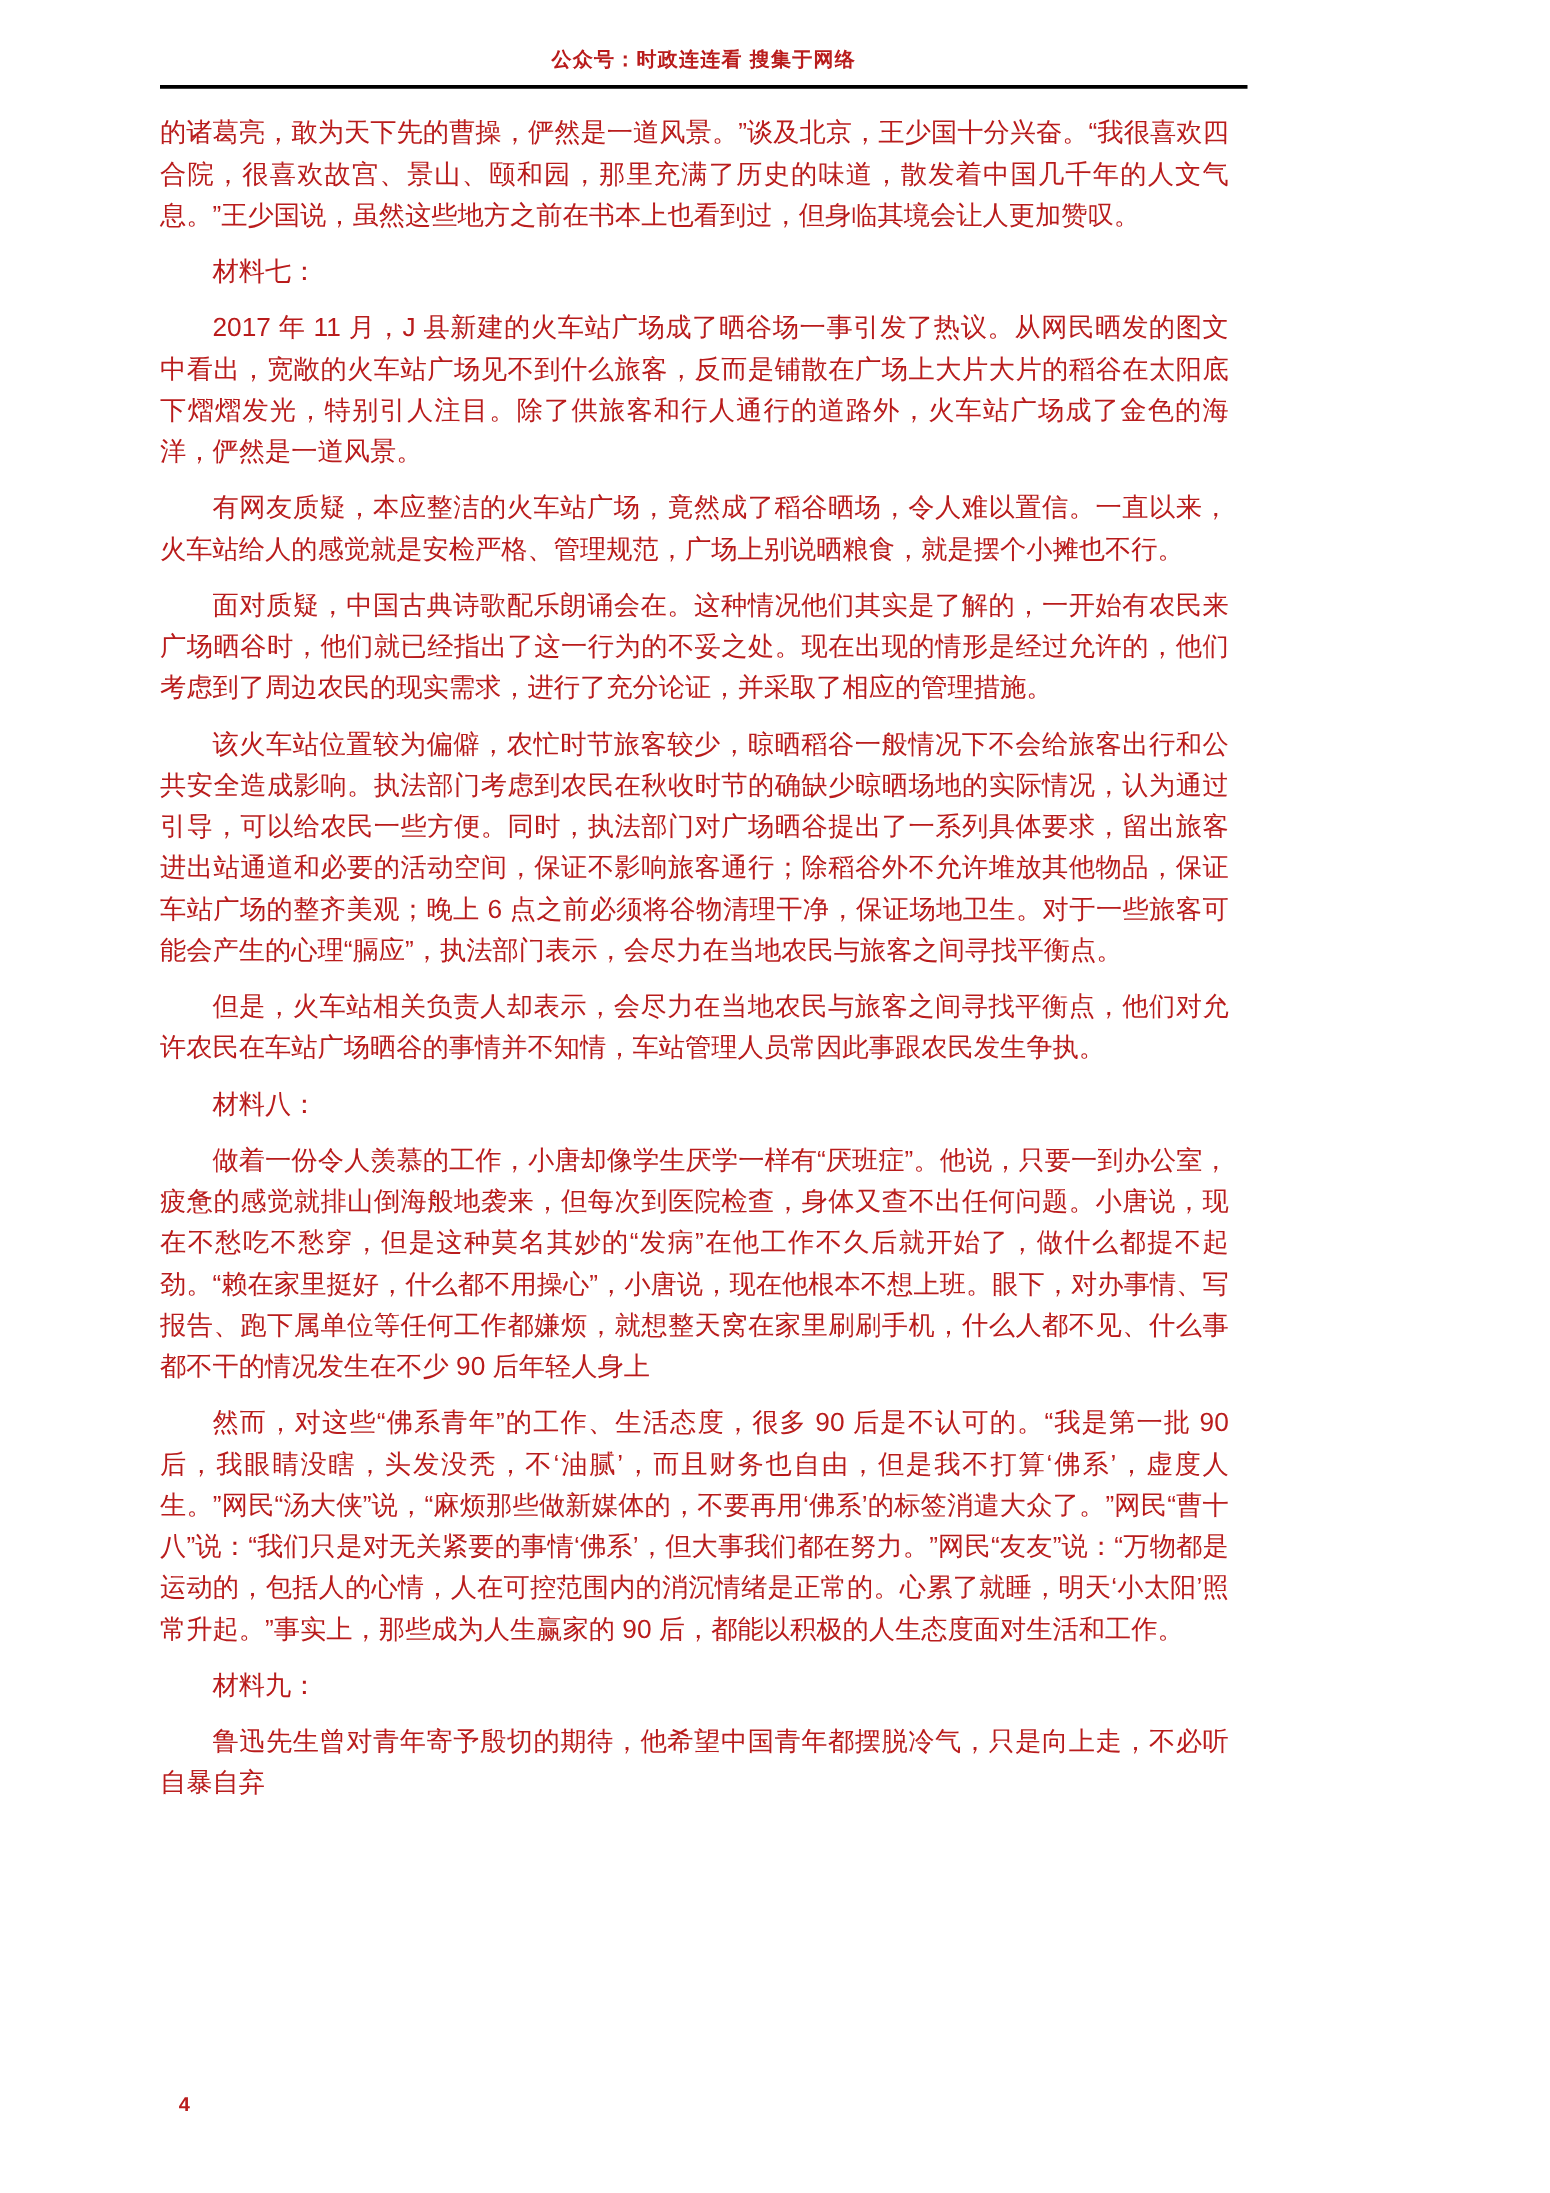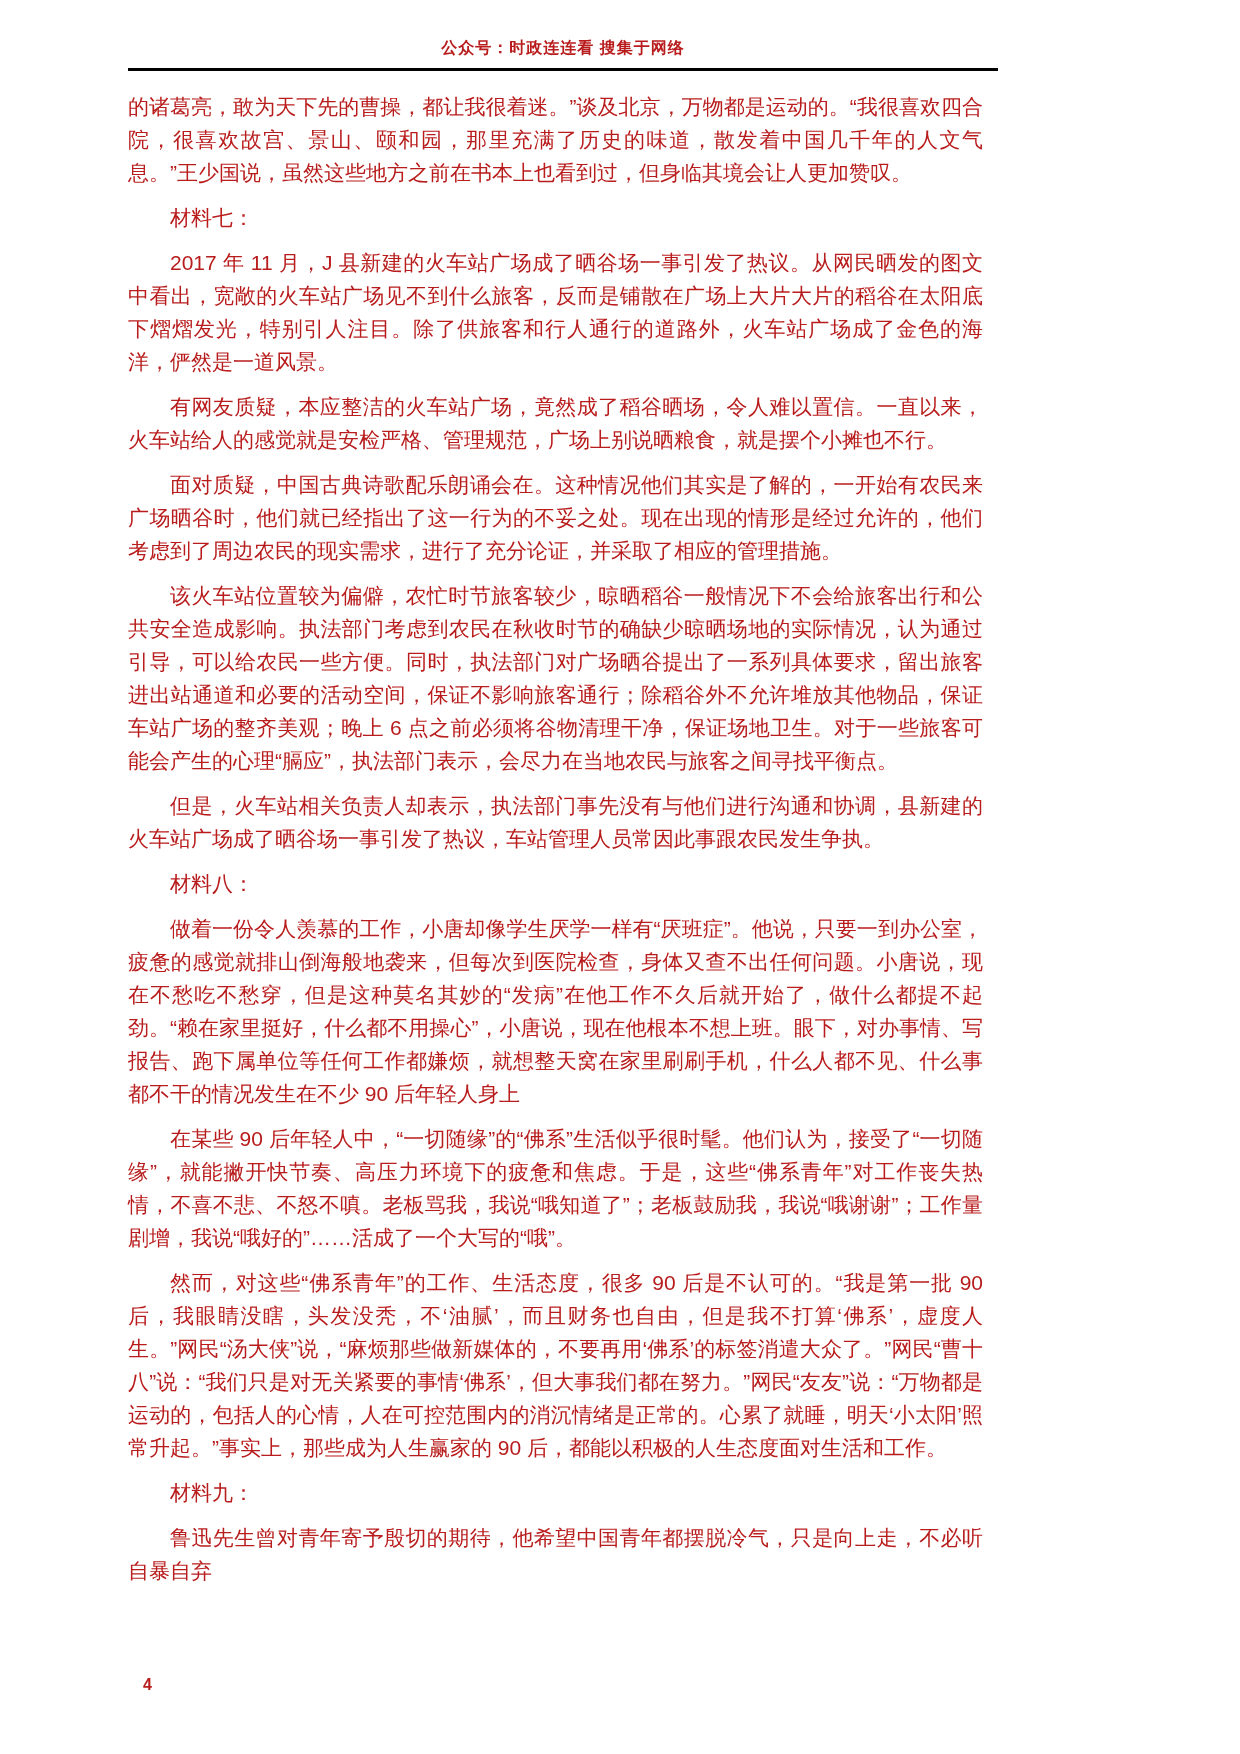--- a/index.html
+++ b/index.html
@@ -51,30 +51,29 @@
 </head>
 <body>
 
 <div class="page">
 
   <header class="page-header">
     <span>公众号：时政连连看 搜集于网络</span>
   </header>
 
   <main class="doc-body">
-    <p>的诸葛亮，敢为天下先的曹操，都让我很着迷。”谈及北京，万物都是运动的。“我很喜欢四合院，很喜欢故宫、景山、颐和园，那里充满了历史的味道，散发着中国几千年的人文气息。”王少国说，虽然这些地方之前在书本上也看到过，但身临其境会让人更加赞叹。</p>
+    <p>的诸葛亮，敢为天下先的曹操，俨然是一道风景。”谈及北京，王少国十分兴奋。“我很喜欢四合院，很喜欢故宫、景山、颐和园，那里充满了历史的味道，散发着中国几千年的人文气息。”王少国说，虽然这些地方之前在书本上也看到过，但身临其境会让人更加赞叹。</p>
     <p class="indent">材料七：</p>
     <p class="indent">2017 年 11 月，J 县新建的火车站广场成了晒谷场一事引发了热议。从网民晒发的图文中看出，宽敞的火车站广场见不到什么旅客，反而是铺散在广场上大片大片的稻谷在太阳底下熠熠发光，特别引人注目。除了供旅客和行人通行的道路外，火车站广场成了金色的海洋，俨然是一道风景。</p>
     <p class="indent">有网友质疑，本应整洁的火车站广场，竟然成了稻谷晒场，令人难以置信。一直以来，火车站给人的感觉就是安检严格、管理规范，广场上别说晒粮食，就是摆个小摊也不行。</p>
     <p class="indent">面对质疑，中国古典诗歌配乐朗诵会在。这种情况他们其实是了解的，一开始有农民来广场晒谷时，他们就已经指出了这一行为的不妥之处。现在出现的情形是经过允许的，他们考虑到了周边农民的现实需求，进行了充分论证，并采取了相应的管理措施。</p>
     <p class="indent">该火车站位置较为偏僻，农忙时节旅客较少，晾晒稻谷一般情况下不会给旅客出行和公共安全造成影响。执法部门考虑到农民在秋收时节的确缺少晾晒场地的实际情况，认为通过引导，可以给农民一些方便。同时，执法部门对广场晒谷提出了一系列具体要求，留出旅客进出站通道和必要的活动空间，保证不影响旅客通行；除稻谷外不允许堆放其他物品，保证车站广场的整齐美观；晚上 6 点之前必须将谷物清理干净，保证场地卫生。对于一些旅客可能会产生的心理“膈应”，执法部门表示，会尽力在当地农民与旅客之间寻找平衡点。</p>
-    <p class="indent">但是，火车站相关负责人却表示，执法部门事先没有与他们进行沟通和协调，县新建的火车站广场成了晒谷场一事引发了热议，车站管理人员常因此事跟农民发生争执。</p>
+    <p class="indent">但是，火车站相关负责人却表示，会尽力在当地农民与旅客之间寻找平衡点，他们对允许农民在车站广场晒谷的事情并不知情，车站管理人员常因此事跟农民发生争执。</p>
     <p class="indent">材料八：</p>
     <p class="indent">做着一份令人羡慕的工作，小唐却像学生厌学一样有“厌班症”。他说，只要一到办公室，疲惫的感觉就排山倒海般地袭来，但每次到医院检查，身体又查不出任何问题。小唐说，现在不愁吃不愁穿，但是这种莫名其妙的“发病”在他工作不久后就开始了，做什么都提不起劲。“赖在家里挺好，什么都不用操心”，小唐说，现在他根本不想上班。眼下，对办事情、写报告、跑下属单位等任何工作都嫌烦，就想整天窝在家里刷刷手机，什么人都不见、什么事都不干的情况发生在不少 90 后年轻人身上</p>
-    <p class="indent">在某些 90 后年轻人中，“一切随缘”的“佛系”生活似乎很时髦。他们认为，接受了“一切随缘”，就能撇开快节奏、高压力环境下的疲惫和焦虑。于是，这些“佛系青年”对工作丧失热情，不喜不悲、不怒不嗔。老板骂我，我说“哦知道了”；老板鼓励我，我说“哦谢谢”；工作量剧增，我说“哦好的”……活成了一个大写的“哦”。</p>
     <p class="indent">然而，对这些“佛系青年”的工作、生活态度，很多 90 后是不认可的。“我是第一批 90 后，我眼睛没瞎，头发没秃，不‘油腻’，而且财务也自由，但是我不打算‘佛系’，虚度人生。”网民“汤大侠”说，“麻烦那些做新媒体的，不要再用‘佛系’的标签消遣大众了。”网民“曹十八”说：“我们只是对无关紧要的事情‘佛系’，但大事我们都在努力。”网民“友友”说：“万物都是运动的，包括人的心情，人在可控范围内的消沉情绪是正常的。心累了就睡，明天‘小太阳’照常升起。”事实上，那些成为人生赢家的 90 后，都能以积极的人生态度面对生活和工作。</p>
     <p class="indent">材料九：</p>
     <p class="indent">鲁迅先生曾对青年寄予殷切的期待，他希望中国青年都摆脱冷气，只是向上走，不必听自暴自弃</p>
   </main>
 
   <div class="page-number">4</div>
 
 </div>
 
 </body></html>

